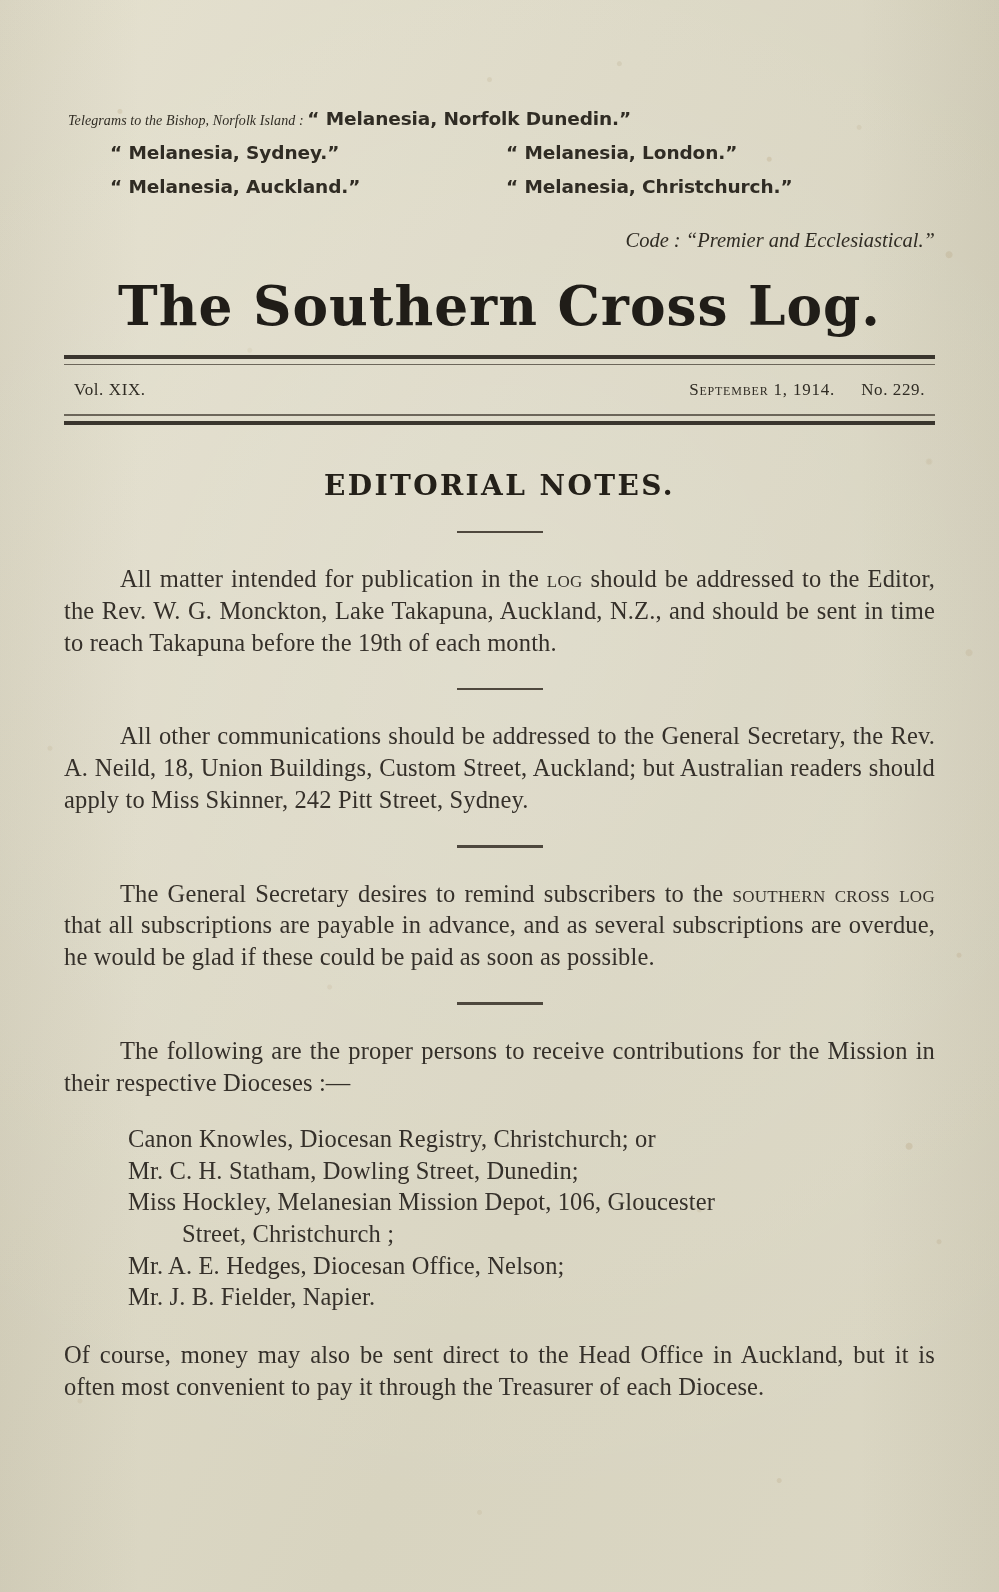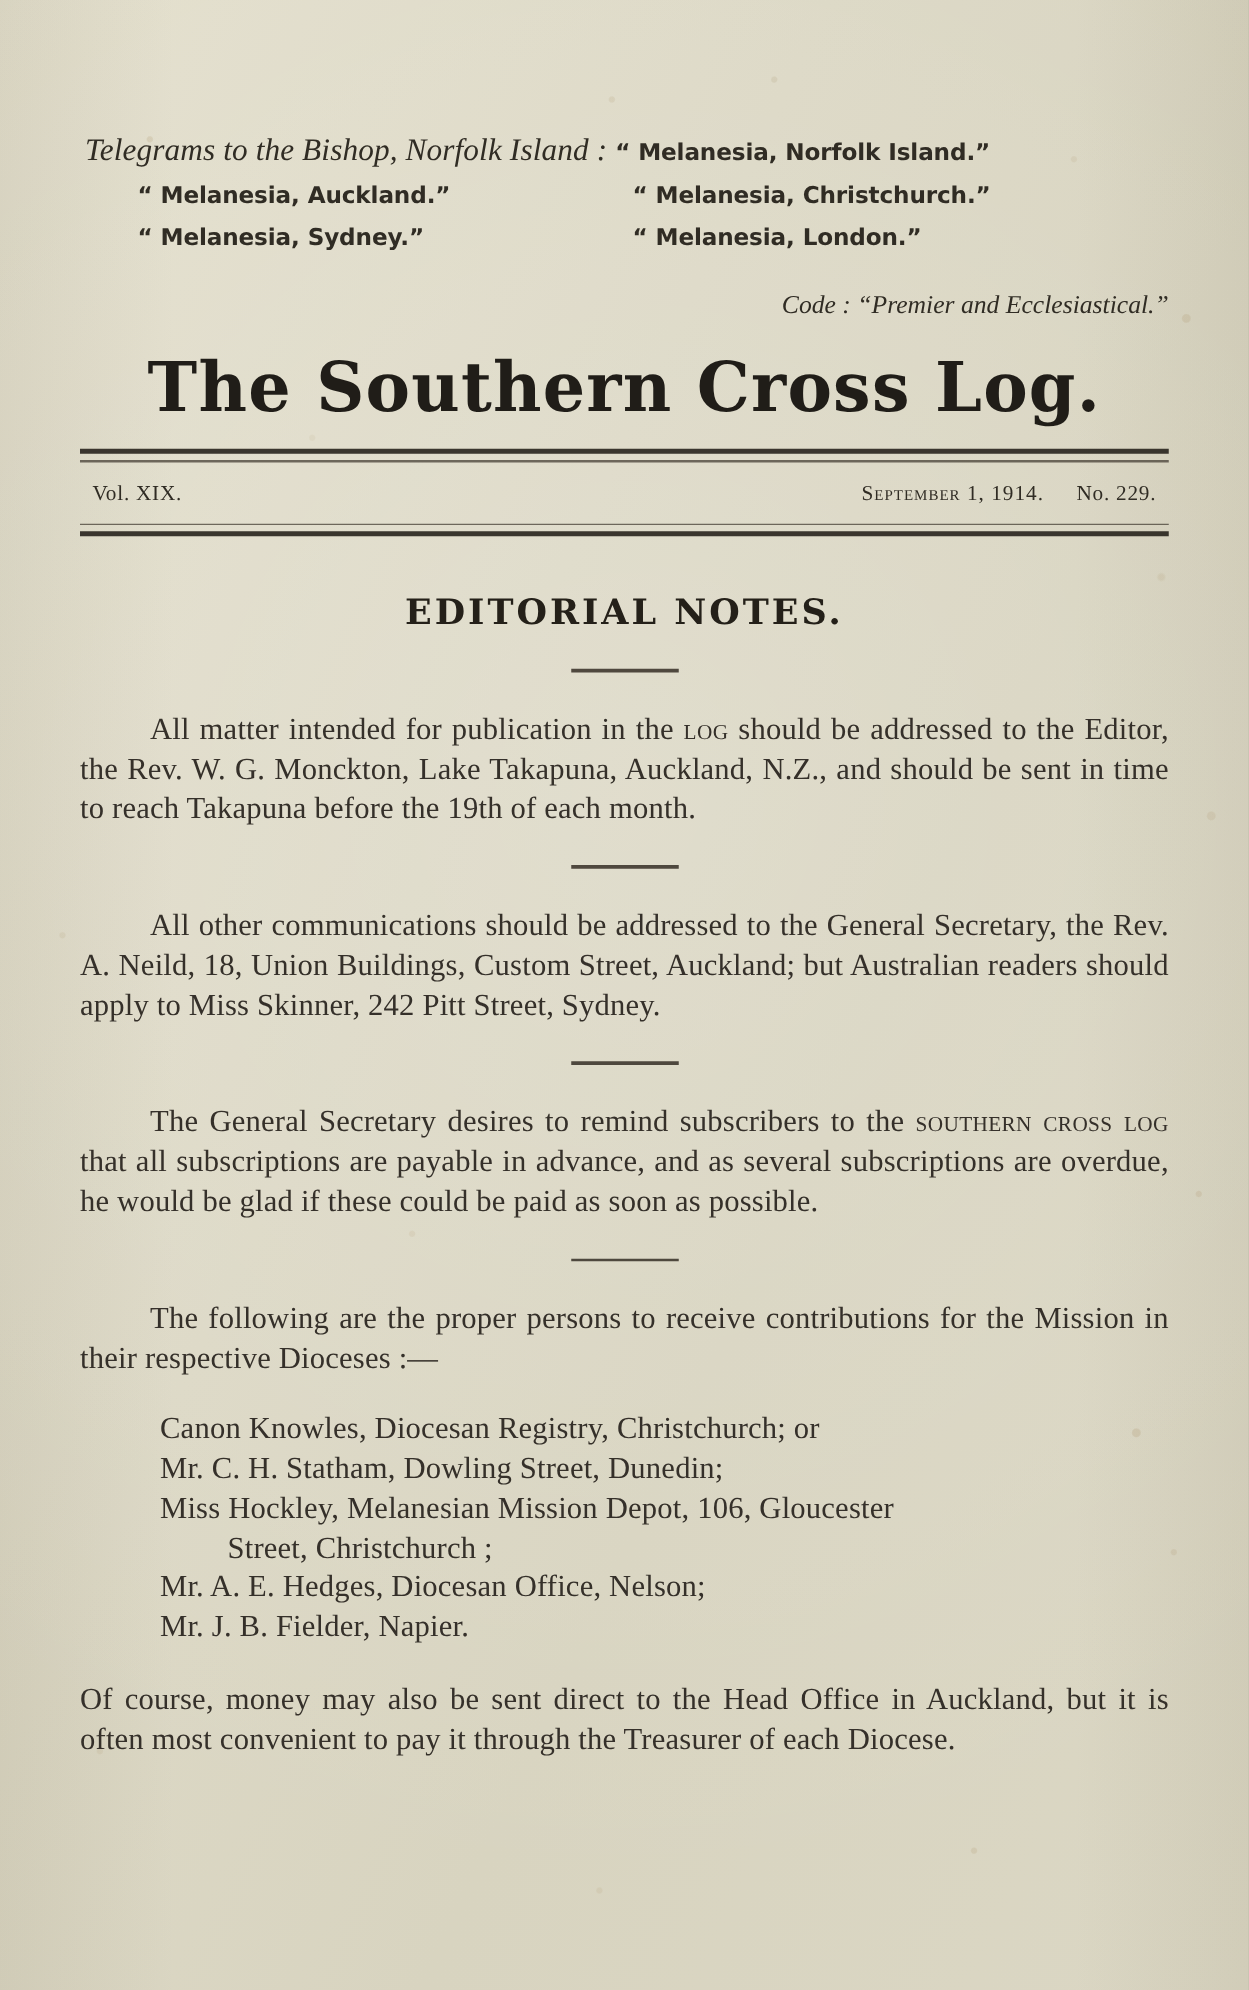--- a/index.html
+++ b/index.html
@@ -65,21 +65,21 @@
 
   .tel-line-1 {
     font-size: 20.5px;
     line-height: 1.0;
     text-align: left;
     padding-left: 4px;
     white-space: nowrap;
   }
   .tel-desc {
     font-style: italic;
-    font-size: 25px;
+    font-size: 14px;
     letter-spacing: 0.1px;
   }
   .tel-addr {
     font-family: "DejaVu Sans", "Liberation Sans", sans-serif;
     font-weight: bold;
     font-size: 18.5px;
     letter-spacing: -0.1px;
   }
 
   .tel-row {
@@ -235,41 +235,41 @@
 </style>
 </head>
 <body>
 
 <div class="page">
   <div class="content">
 
     <div class="telegrams">
 
       <div class="tel-line-1">
-        <span class="tel-desc">Telegrams to the Bishop, Norfolk Island : </span><span class="tel-addr">“ Melanesia, Norfolk Island.”</span>
+        <span class="tel-desc">Telegrams to the Bishop, Norfolk Island : </span><span class="tel-addr">“ Melanesia, Norfolk Dunedin.”</span>
+      </div>
+
+      <div class="tel-row">
+        <div class="tel-col-left">
+          <span class="tel-addr">“ Melanesia, Sydney.”</span>
+        </div>
+        <div class="tel-col-right">
+          <span class="tel-addr">“ Melanesia, London.”</span>
+        </div>
       </div>
 
       <div class="tel-row">
         <div class="tel-col-left">
           <span class="tel-addr">“ Melanesia, Auckland.”</span>
         </div>
         <div class="tel-col-right">
           <span class="tel-addr">“ Melanesia, Christchurch.”</span>
         </div>
       </div>
 
-      <div class="tel-row">
-        <div class="tel-col-left">
-          <span class="tel-addr">“ Melanesia, Sydney.”</span>
-        </div>
-        <div class="tel-col-right">
-          <span class="tel-addr">“ Melanesia, London.”</span>
-        </div>
-      </div>
-
       <div class="code-line">Code : “Premier and Ecclesiastical.”</div>
     </div>
 
     <div class="masthead">
       <span class="blackletter">The Southern Cross Log.</span>
     </div>
 
     <div class="rule-group">
       <div class="rule-thick"></div>
       <div class="rule-thin"></div>

